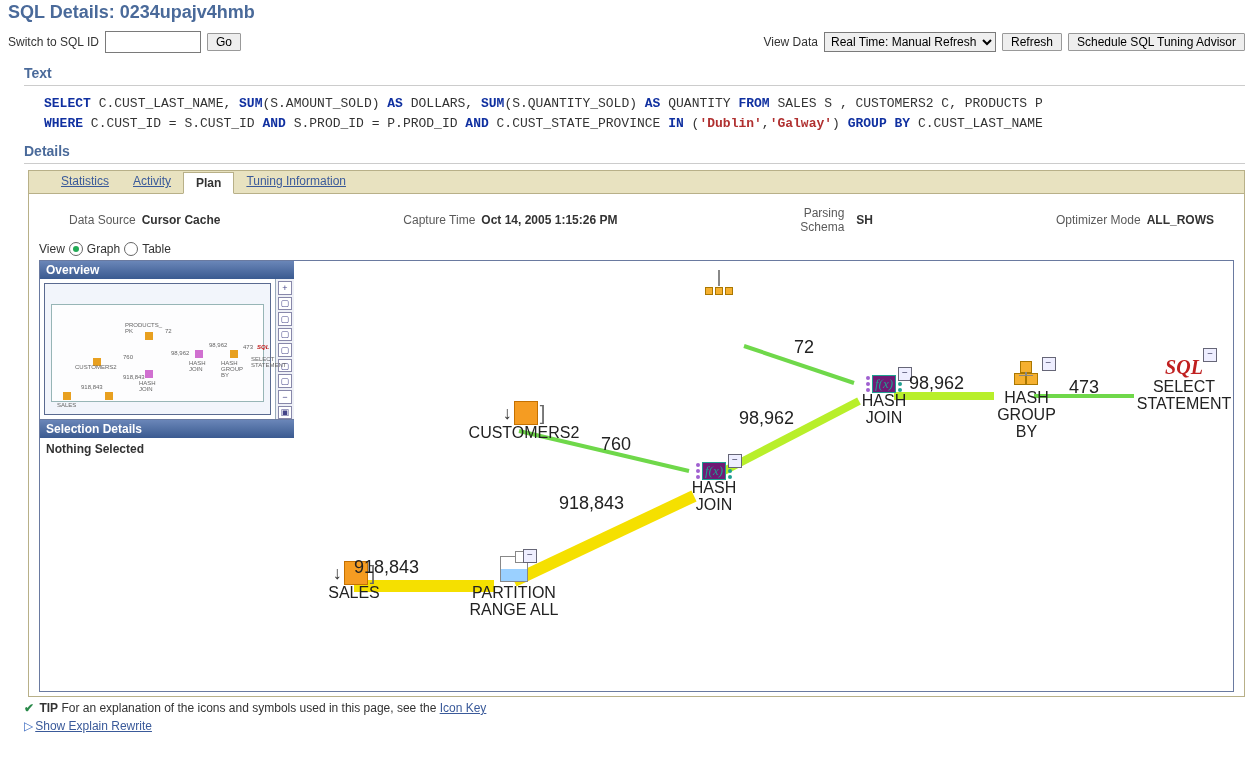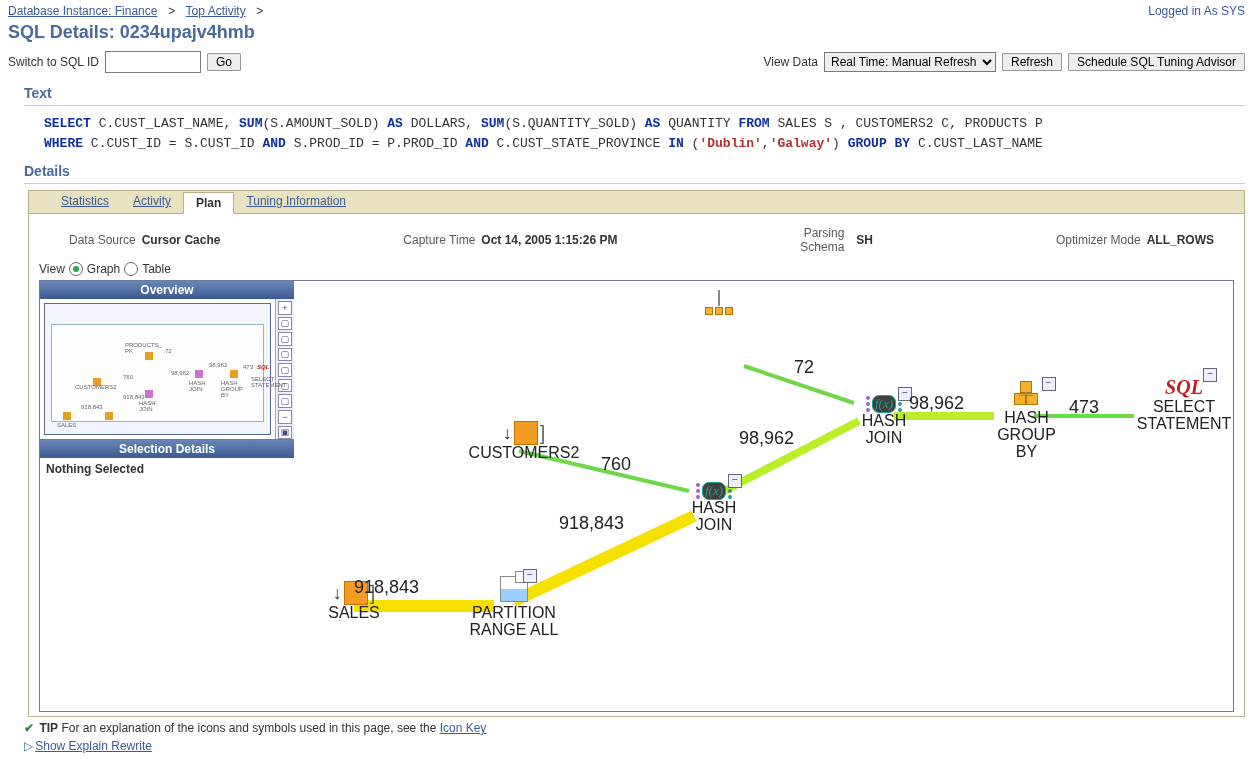--- a/index.html
+++ b/index.html
@@ -31,71 +31,62 @@
   .tab.active { background:#fff; border:1px solid #b8b088; border-bottom:1px solid #fff; position:relative; top:1px; color:#333; font-weight:bold; text-decoration:none; }
   .tabbody { border:1px solid #b8b088; border-top:none; background:#fff; padding:8px 10px 4px 10px; }
   .metarow { display:flex; gap:40px; align-items:center; padding:4px 20px 8px 30px; font-size:12px; }
   .metarow .lbl { color:#5a5a5a; margin-right:6px; }
   .metarow .val { font-weight:bold; }
   .viewmode { padding:0 0 4px 0; font-size:12px; display:flex; align-items:center; gap:4px; }
   .radio { width:12px; height:12px; border:1px solid #666; border-radius:50%; display:inline-flex; align-items:center; justify-content:center; background:#fff; cursor:pointer; }
   .radio.sel::after { content:""; width:6px; height:6px; background:#2a5; border-radius:50%; display:block; }
   .graph-layout { display:flex; border:1px solid #6a7aa0; }
   .leftpanels { width:254px; display:flex; flex-direction:column; }
-  .panel-hd { background:linear-gradient(#6a86b8,#3a5a90); color:#fff; font-weight:bold; font-size:12px; padding:2px 6px;text-align:center; }
+  .panel-hd { background:linear-gradient(#6a86b8,#3a5a90); color:#fff; font-weight:bold; font-size:12px; padding:2px 6px; }
   .overview-body { height:140px; background:#fff; border-bottom:1px solid #6a7aa0; position:relative; display:flex; }
   .minimap { flex:1; border:1px solid #5a6a90; margin:4px; position:relative; background:#f2f5fb; }
   .minimap .inner { position:absolute; left:6px; top:20px; right:6px; bottom:12px; border:1px solid #8aa; background:#fff; opacity:.85; }
   .mm-node { position:absolute; width:8px; height:8px; background:#e8a020; }
   .mm-lbl { position:absolute; font-size:6px; color:#666; white-space:nowrap; }
   .ov-tools { width:18px; background:#eef0f6; border-left:1px solid #9ab; display:flex; flex-direction:column; align-items:center; padding-top:2px; gap:2px; }
   .ov-tools .tool { width:12px; height:12px; border:1px solid #88a; background:#fff; font-size:9px; display:flex; align-items:center; justify-content:center; cursor:pointer; color:#448; }
   .sel-body { flex:1; background:#fff; padding:4px 6px; font-weight:bold; font-size:12px; min-height:230px; }
   .graph-canvas { flex:1; position:relative; background:#fff; min-height:430px; }
   .gnode { position:absolute; text-align:center; }
   .gnode .nlabel { font-size:16px; color:#222; line-height:1.05; }
   .gcost { position:absolute; font-size:18px; color:#222; }
   svg.conns { position:absolute; inset:0; width:100%; height:100%; }
   .icon-bar { width:22px; height:22px; background:#f59c22; border:1px solid #c47000; display:inline-block; }
   .icon-partition { width:26px; height:24px; border:1px solid #888; background:linear-gradient(#fff 50%, #9ad0ff 50%); display:inline-block; position:relative; }
   .icon-partition::before { content:""; position:absolute; top:-6px; right:-4px; width:14px; height:10px; border:1px solid #888; background:#fff; }
   .icon-fx { display:inline-flex; align-items:center; gap:2px; position:relative; }
   .icon-fx .dots { width:4px; display:flex; flex-direction:column; gap:2px; }
   .icon-fx .dots span { width:4px; height:4px; border-radius:50%; }
   .icon-fx .dots .p { background:#a060d0; } .icon-fx .dots .t { background:#20a090; }
-  .icon-fx .fxbox { border:1px solid #20a090; padding:0 2px; font-style:italic; font-family:serif; color:#20a090; font-size:13px; border-radius:7px; background:#404040; }
+  .icon-fx .fxbox { border:1px solid #20a090; padding:0 2px; font-style:italic; font-family:serif; color:#20a090; font-size:13px; border-radius:0; background:#701a75; }
   .icon-mini-collapse { position:absolute; top:-8px; right:-10px; width:12px; height:12px; border:1px solid #667; background:#eef; font-size:10px; line-height:10px; text-align:center; color:#446; cursor:pointer; }
   .icon-groupby { display:inline-block; position:relative; }
   .icon-groupby .sq { width:10px; height:10px; border:1px solid #aa7700; background:#f5b030; position:absolute; }
   .icon-groupby .s1{ left:6px; top:0;} .icon-groupby .s2{ left:0; top:12px;} .icon-groupby .s3{ left:12px; top:12px;}
   .icon-groupby .bar{ position:absolute; background:#888; }
   .icon-sql { font-family:"Times New Roman",serif; font-style:italic; font-weight:bold; font-size:20px; color:#c02020; display:inline-block; position:relative; }
   .icon-index { display:inline-block; position:relative; }
   .icon-index .top { width:22px; height:10px; background:linear-gradient(#fff,#9ad0ff); border:1px solid #888; }
   .icon-index .row { display:flex; gap:2px; margin-top:2px; justify-content:center; }
   .icon-index .row span { width:6px; height:6px; border:1px solid #aa7700; background:#f5b030; }
   .tip-row { padding:4px 8px 2px 24px; font-size:12px; }
   .tip-row .tipicon { color:#2a8a4a; font-weight:bold; margin-right:2px; }
   .rewrite { padding:2px 8px 10px 24px; font-size:12px; }
   .rewrite .tri { color:#3a6ac0; margin-right:2px; }
 </style>
 </head>
 <body>
 
 <div class="page">
 
-  <div class="topbar">
-    <div class="breadcrumb">
-      <a><span>Database Instance:</span> <span>Finance</span></a>
-      <span class="sep">&nbsp;&gt;&nbsp;</span>
-      <a>Top Activity</a>
-      <span class="sep">&nbsp;&gt;</span>
-    </div>
-    <div class="loggedin">Logged in As SYS</div>
-  </div>
 
   <div class="title">SQL Details: 0234upajv4hmb</div>
 
   <div class="row2">
     <div class="row2-left">
       <label class="inline">Switch to SQL ID</label>
       <input type="text" class="sqlid" value="" style="">
       <button class="btn">Go</button>
     </div>
     <div class="row2-right">

